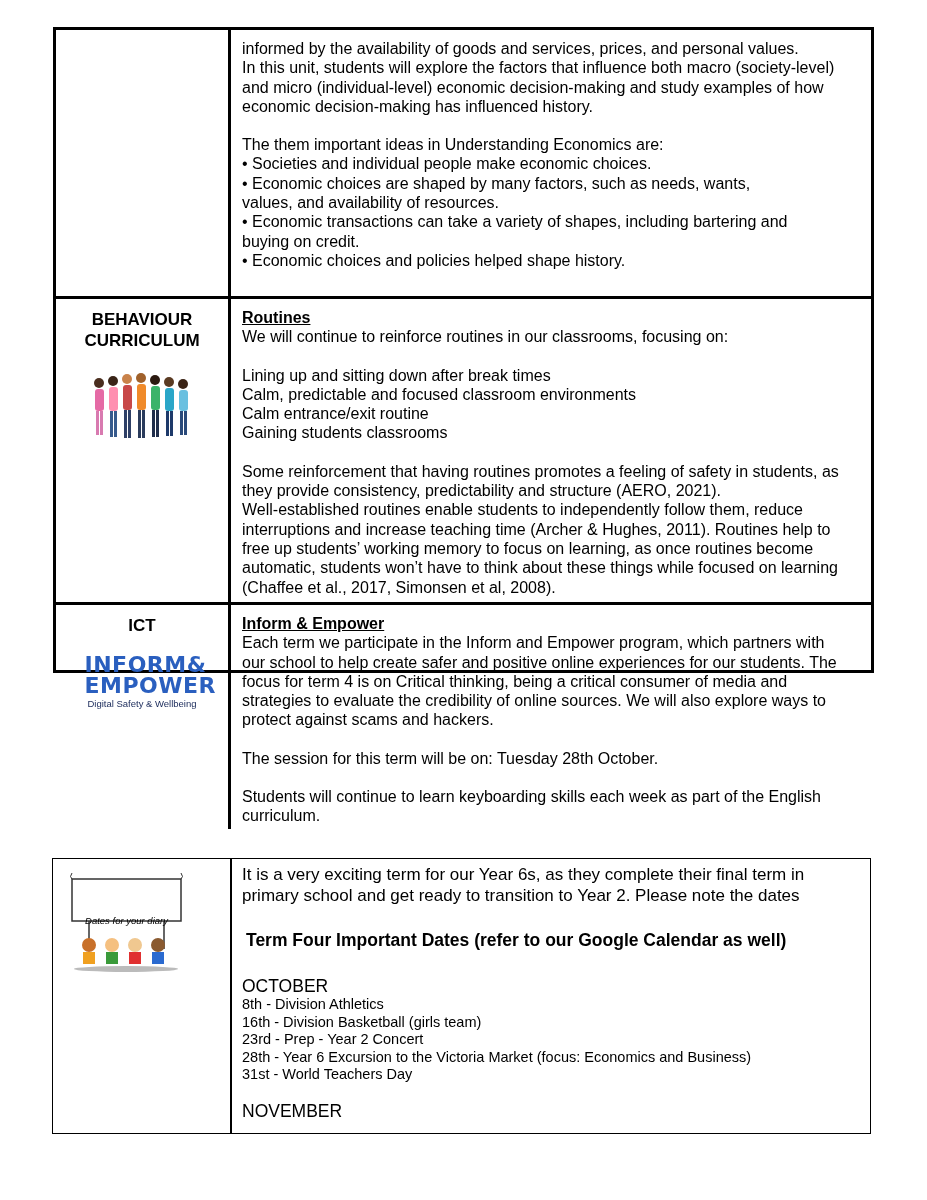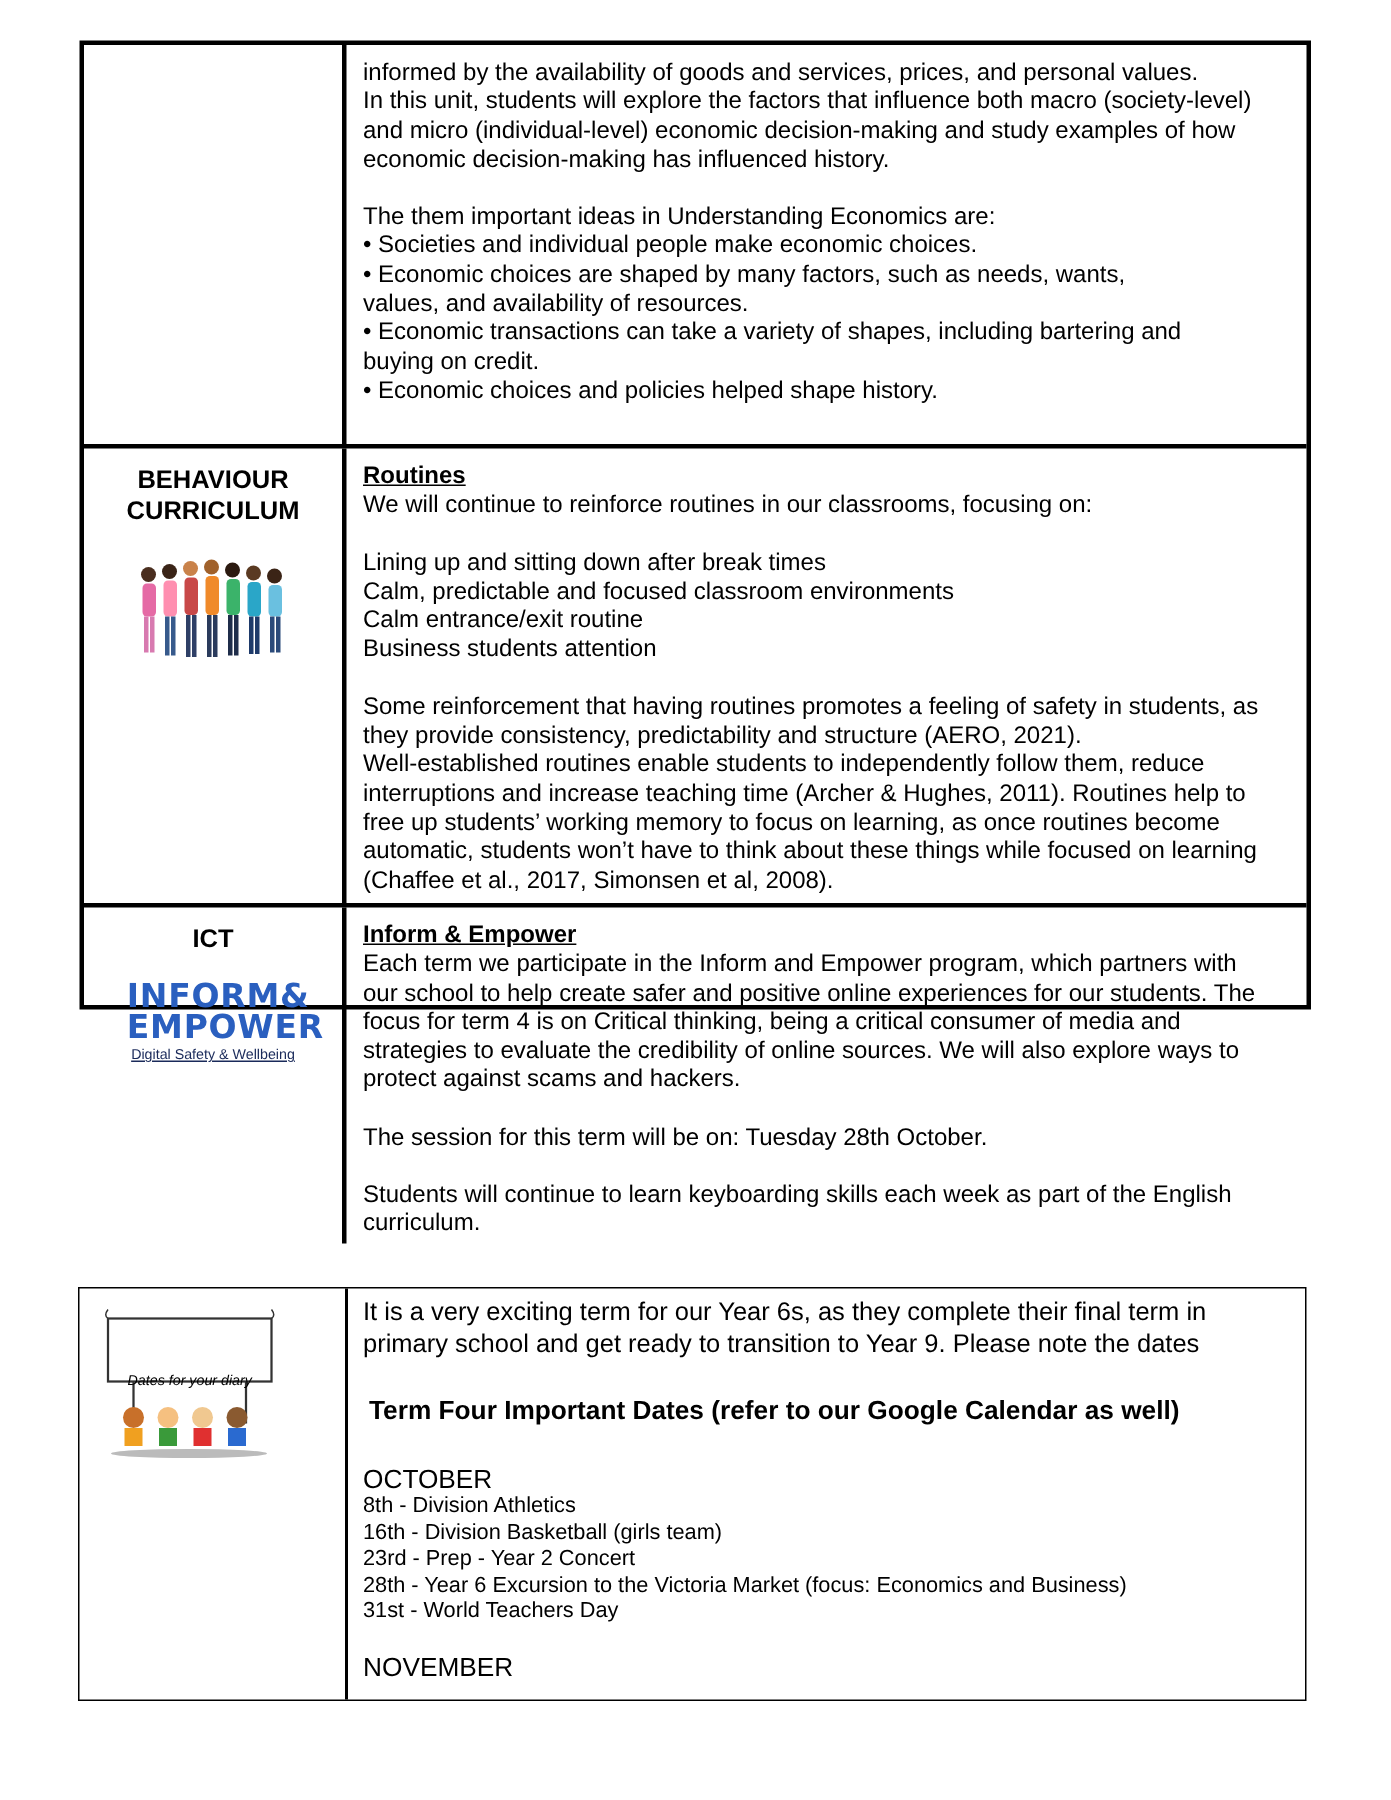--- a/index.html
+++ b/index.html
@@ -18,21 +18,21 @@
   #t2 { left: 52px; top: 858px; width: 819px; height: 276px; border-width: 1.5px; }
   #t2 .lc2 { position: absolute; left: 0; top: 0; bottom: 0; width: 179px; border-right: 2px solid #000; box-sizing: border-box; }
   #t2 .rc2 { position: absolute; left: 181px; top: 0; right: 0; bottom: 0; padding: 5px 8px 0 8px; overflow: hidden; }
   .intro { font-size: 17px; line-height: 21px; margin: 0; }
   .imp { font-weight: bold; font-size: 17.5px; line-height: 21px; margin: 4px; }
   .month { font-weight: normal; font-size: 17.5px; line-height: 20px; margin: 0; }
   .date-item { font-size: 14.5px; line-height: 17.5px; margin: 0; }
 
   .logo-ie { margin: 18px auto 0; width: 115px; text-align: center; }
   .ie-line { font-weight: 900; font-size: 22px; line-height: 21px; color: #2a5fbf; letter-spacing: 0.5px; font-family: "DejaVu Sans", sans-serif; }
-  .ie-sub { font-size: 9.5px; color: #1a2a5a; margin-top: 2px; text-decoration: underline; }
+  .ie-sub { font-size: 9.5px; color: #1a2a5a; margin-top: 2px; }
 </style>
 </head>
 <body>
 
 <div id="t1" class="tbl">
 
   <div class="row" style="top:0; height:269px;">
     <div class="lc"></div>
     <div class="rc" style="padding-top:9px;">
       <p class="p">informed by the availability of goods and services, prices, and personal values.</p>
@@ -91,21 +91,21 @@
         </svg>
       </div>
     </div>
     <div class="rc" style="padding-top:9px;">
       <p class="p u">Routines</p>
       <p class="p">We will continue to reinforce routines in our classrooms, focusing on:</p>
       <div class="gap"></div>
       <p class="p">Lining up and sitting down after break times</p>
       <p class="p">Calm, predictable and focused classroom environments</p>
       <p class="p">Calm entrance/exit routine</p>
-      <p class="p">Business students attention</p>
+      <p class="p">Gaining students classrooms</p>
       <div class="gap"></div>
       <p class="p">Some reinforcement that having routines promotes a feeling of safety in students, as</p>
       <p class="p">they provide consistency, predictability and structure (AERO, 2021).</p>
       <p class="p">Well-established routines enable students to independently follow them, reduce</p>
       <p class="p">interruptions and increase teaching time (Archer &amp; Hughes, 2011). Routines help to</p>
       <p class="p">free up students’ working memory to focus on learning, as once routines become</p>
       <p class="p">automatic, students won’t have to think about these things while focused on learning</p>
       <p class="p">(Chaffee et al., 2017, Simonsen et al, 2008).</p>
     </div>
   </div>
@@ -151,21 +151,21 @@
           <rect x="60" y="83" width="12" height="12" fill="#e03030"></rect>
         <circle cx="89" cy="76" r="7" fill="#8a5a30"></circle>
           <rect x="83" y="83" width="12" height="12" fill="#2a6ad0"></rect>
         <ellipse cx="57" cy="100" rx="52" ry="3" fill="#bbb"></ellipse>
       </svg>
       <div style="position:absolute; left:6px; top:22px; width:103px; text-align:center; font-family:Liberation Sans, sans-serif; font-size:9.5px; font-style:italic;margin-top:24px;">Dates for your diary</div>
     </div>
   </div>
   <div class="rc2">
     <p class="intro">It is a very exciting term for our Year 6s, as they complete their final term in</p>
-    <p class="intro">primary school and get ready to transition to Year 9. Please note the dates</p>
+    <p class="intro">primary school and get ready to transition to Year 2. Please note the dates</p>
     <div style="height:20px;"></div>
     <p class="imp">Term Four Important Dates (refer to our Google Calendar as well)</p>
     <div style="height:21px;"></div>
     <p class="month">OCTOBER</p>
     <p class="date-item">8th - Division Athletics</p>
     <p class="date-item">16th - Division Basketball (girls team)</p>
     <p class="date-item">23rd - Prep - Year 2 Concert</p>
     <p class="date-item">28th - Year 6 Excursion to the Victoria Market (focus: Economics and Business)</p>
     <p class="date-item">31st - World Teachers Day</p>
     <div style="height:17px;"></div>

